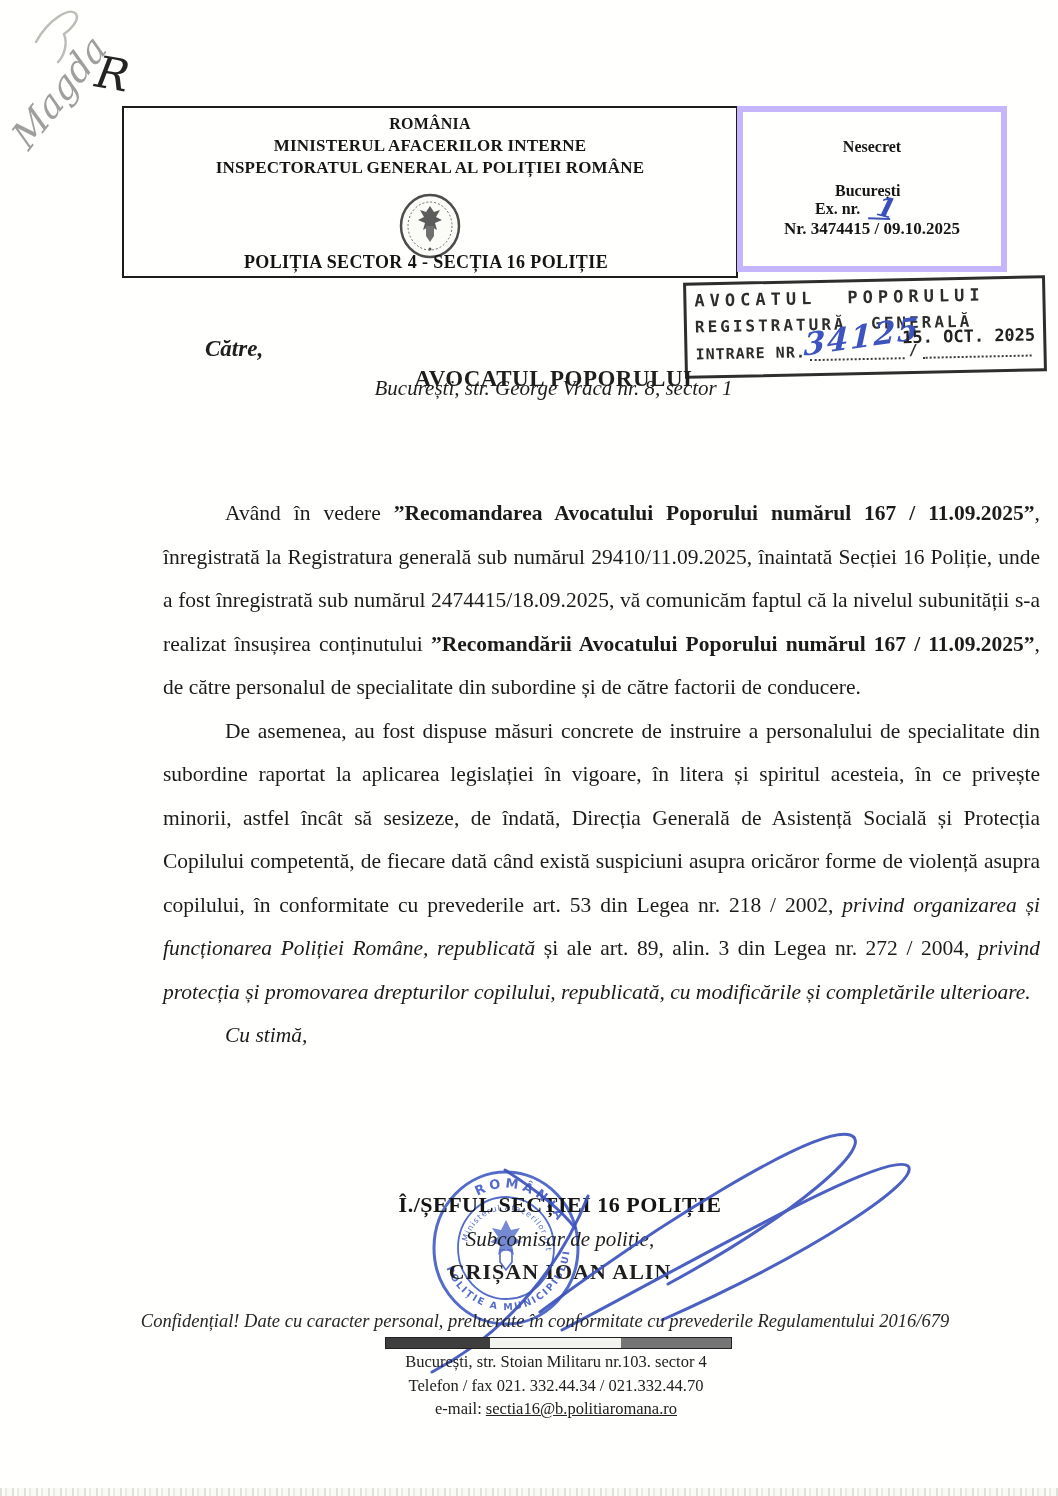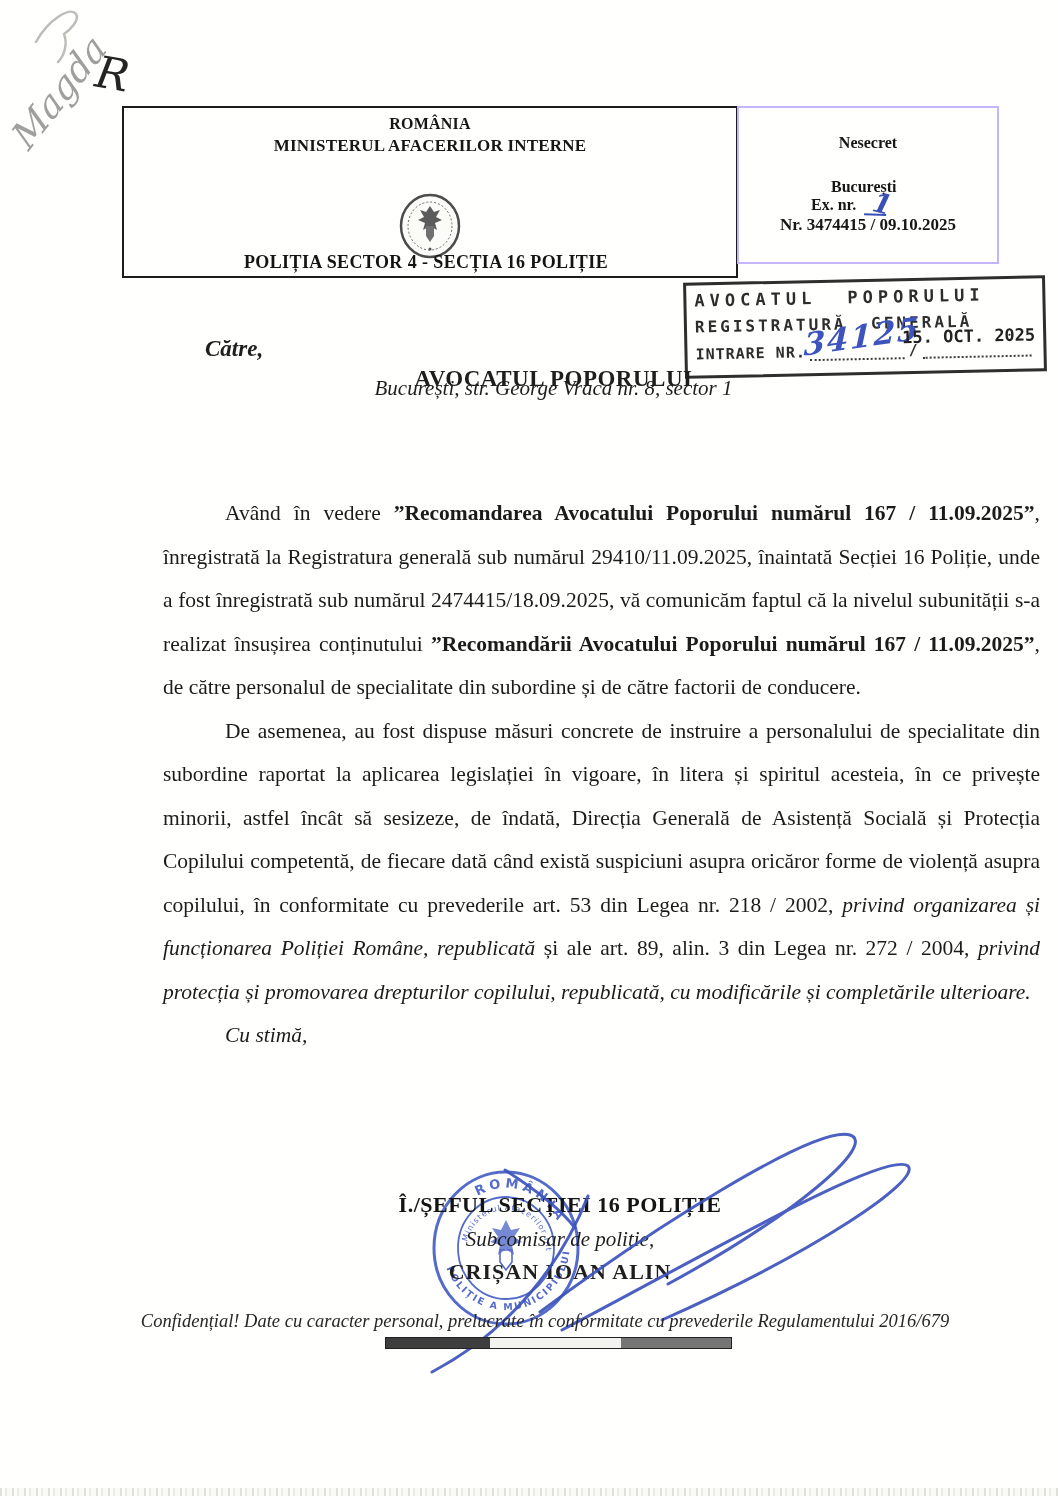--- a/index.html
+++ b/index.html
@@ -17,21 +17,21 @@
     border:2px solid #1c1c1c;text-align:center;
   }
   .org-line{font-weight:bold;font-size:17px;line-height:22px;color:#161616;letter-spacing:.2px;}
   .org-line.first{margin-top:5px;font-size:16px;}
   .emblem{left:50%;top:84px;transform:translateX(-50%);}
   .unit-line{left:0;right:8px;bottom:3px;font-weight:bold;font-size:18px;color:#141414;letter-spacing:.4px;text-align:center;}
 
   
   .class-box{
     left:737px;top:106px;width:258px;height:154px;
-    border:2px solid #c4b5fd;font-size:16px;color:#161616;
+    border:6px solid #c4b5fd;font-size:16px;color:#161616;
   }
   .secrecy{margin-top:26px;text-align:center;font-weight:bold;}
   .city{margin:25px 0 0 92px;font-weight:bold;line-height:19px;}
   .exline{margin:0 0 0 72px;font-weight:bold;position:relative;}
   .ex-hand{position:absolute;left:62px;top:-8px;color:#3a50b8;font-style:italic;font-size:27px;
            font-family:"DejaVu Serif",serif;transform:rotate(14deg);font-weight:bold;}
   .ex-hand::after{content:"";position:absolute;left:-6px;bottom:2px;width:22px;height:2px;background:#3a50b8;transform:rotate(-12deg);}
   .docnr{margin-top:1px;text-align:center;font-weight:bold;font-size:17px;}
 
   
@@ -95,20 +95,21 @@
     <path d="M18 42 C30 20, 52 6, 58 14 C62 20, 52 30, 46 34 M46 34 C50 44, 46 56, 40 62" fill="none" stroke="#bdbdb8" stroke-width="2.5" stroke-linecap="round"></path>
   </svg>
 
   <div class="abs top-mark">R</div>
 
   <div class="abs pencil-name">Magda</div>
 
   <div class="abs header-box">
     <div class="org-line first">ROMÂNIA</div>
     <div class="org-line">MINISTERUL AFACERILOR INTERNE</div>
+    <div class="org-line">INSPECTORATUL GENERAL AL POLIȚIEI ROMÂNE</div>
     <svg class="abs emblem" width="64" height="68" viewBox="0 0 64 68">
       <ellipse cx="32" cy="34" rx="29" ry="31" fill="#fbfbf8" stroke="#4c4c4c" stroke-width="2.5"></ellipse>
       <ellipse cx="32" cy="34" rx="22" ry="24" fill="none" stroke="#6a6a6a" stroke-width="1" stroke-dasharray="2 2"></ellipse>
       <path d="M32 14 L36 20 L42 18 L38 25 L44 28 L37 31 L39 38 L32 34 L25 38 L27 31 L20 28 L26 25 L22 18 L28 20 Z" fill="#5c5c5c"></path>
       <path d="M28 34 h8 v10 l-4 6 l-4 -6 Z" fill="#707070"></path>
       <circle cx="32" cy="57" r="1.5" fill="#555"></circle>
     </svg>
     <div class="abs unit-line">POLIȚIA SECTOR 4  -  SECȚIA 16 POLIȚIE</div>
   </div>
 
@@ -185,16 +186,21 @@
   </svg>
 
   <div class="abs confidential">Confidențial! Date cu caracter personal, prelucrate în conformitate cu prevederile Regulamentului 2016/679</div>
 
   <div class="abs footer-bar">
     <div class="seg1"></div>
     <div class="seg2"></div>
     <div class="seg3"></div>
   </div>
 
+  <div class="abs footer-lines">
+    <div>București, str. Stoian Militaru nr.103. sector 4</div>
+    <div>Telefon / fax  021. 332.44.34 / 021.332.44.70</div>
+    <div><span>e-mail: </span><span class="email-u">sectia16@b.politiaromana.ro</span></div>
+  </div>
 
   <div class="abs scan-noise"></div>
 
 </div>
 
 </body></html>

